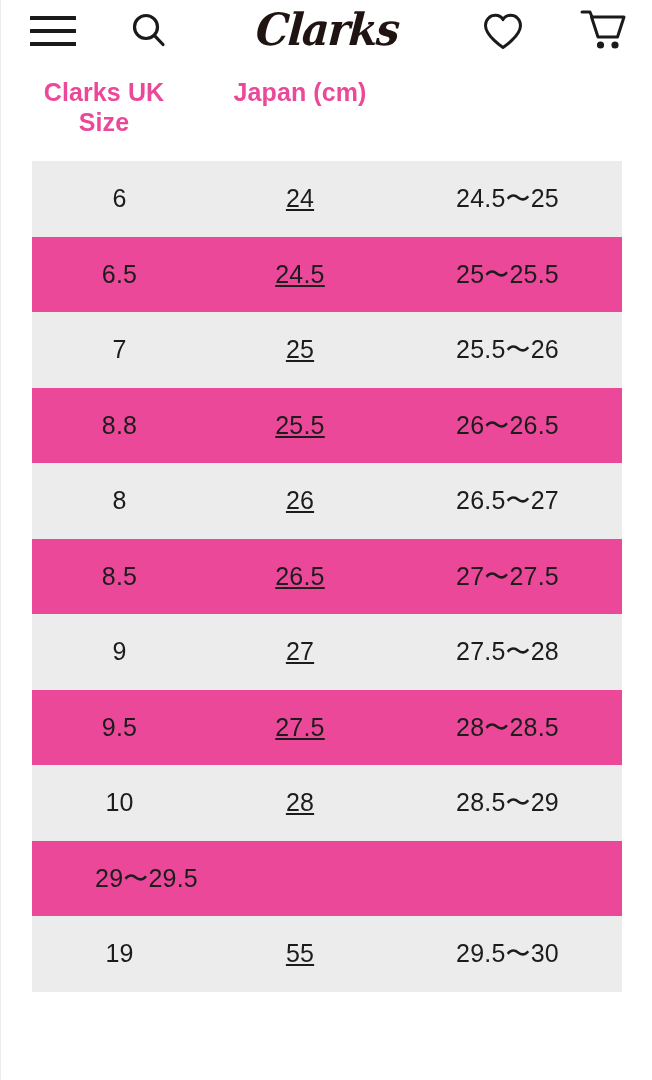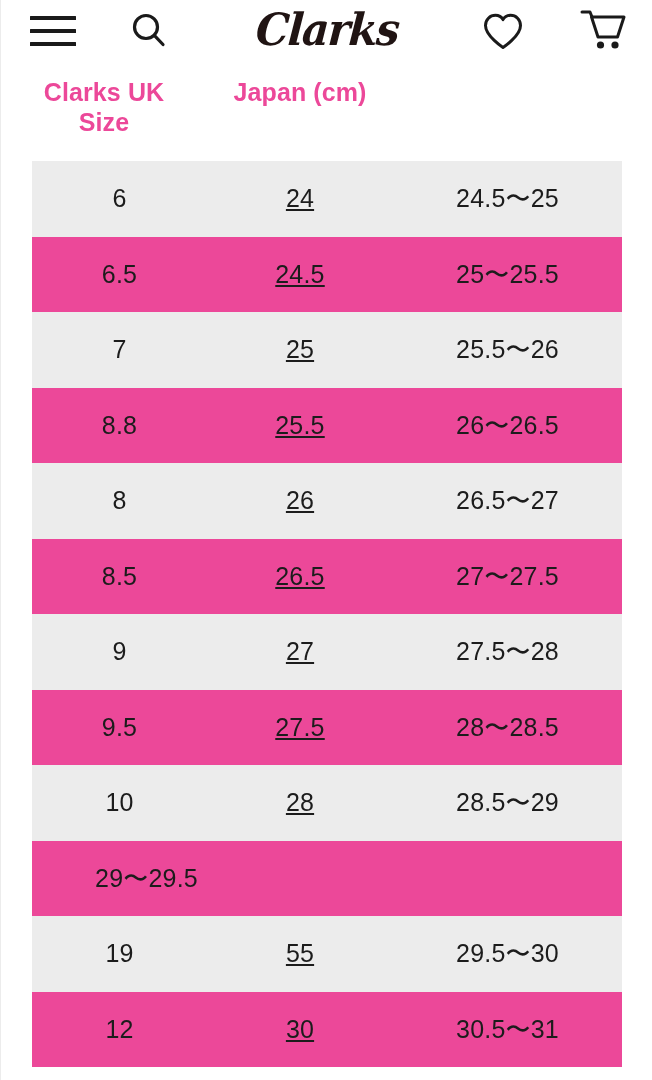--- a/index.html
+++ b/index.html
@@ -229,20 +229,15 @@
         <div class="td c3">28.5〜29</div>
       </div>
       <div class="row">
         <div class="td c3">29〜29.5</div>
       </div>
       <div class="row shaded">
         <div class="td c1">19</div>
         <div class="td c2">55</div>
         <div class="td c3">29.5〜30</div>
       </div>
-      <div class="row">
-        <div class="td c1">12</div>
-        <div class="td c2">30</div>
-        <div class="td c3">30.5〜31</div>
-      </div>
     </div>
 
 </div>
 
 </body></html>

